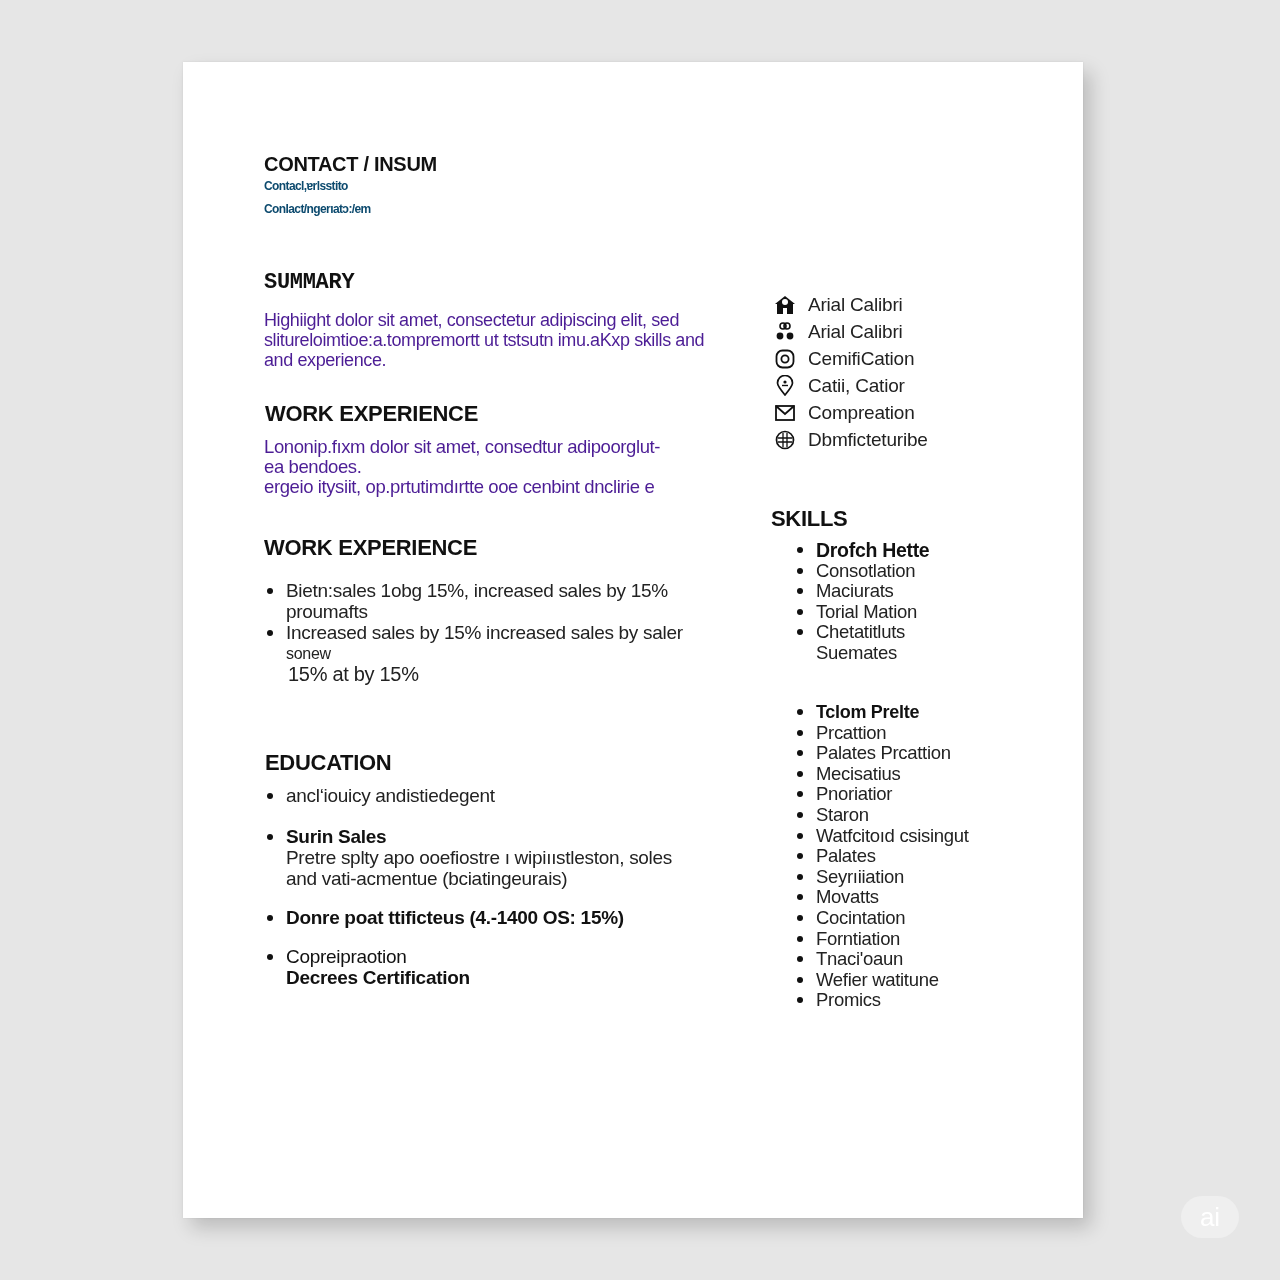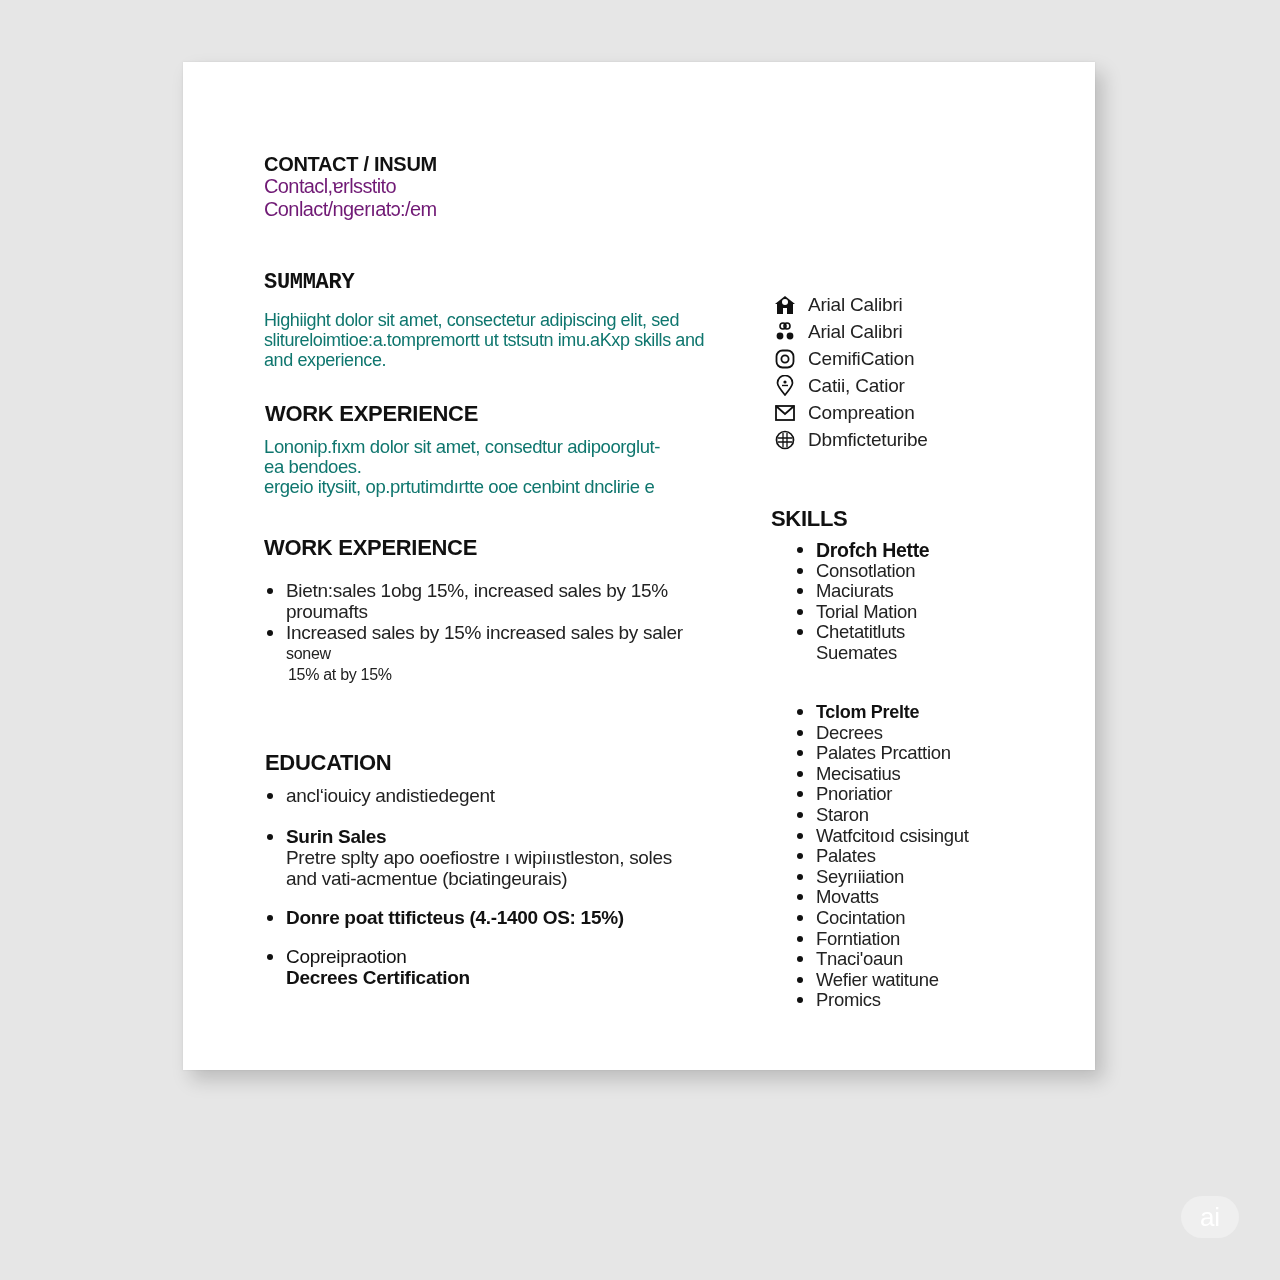--- a/index.html
+++ b/index.html
@@ -7,30 +7,29 @@
       width: 1280px; height: 1280px;
       background: #e6e6e6;
       position: relative;
       overflow: hidden;
       font-family: "Liberation Sans", "DejaVu Sans", sans-serif;
       color: #1a1a1a;
     }
     .page {
       position: absolute;
       left: 183px; top: 62px;
-      width: 900px; height: 1008px;
+      width: 900px; height: 1156px;
       background: #ffffff;
       box-shadow: 8px 10px 18px rgba(0,0,0,0.18), 0 0 2px rgba(0,0,0,0.08);
-      padding-left: 12px;
     }
     .abs { position: absolute; }
     .h-contact { font-weight: 700; font-size: 20px; letter-spacing: -0.3px; color: #111; }
-    .contact-line { font-size: 20px; color: #701a75; letter-spacing: -0.6px; line-height: 23px; }
+    .contact-line { font-size: 12px; color: #0c4a6e; letter-spacing: -0.6px; line-height: 23px; font-weight: bold; }
     .sec-title { font-weight: 700; font-size: 22px; color: #111; letter-spacing: -0.3px; }
-    .body-text { font-size: 18px; line-height: 20px; color: #0f766e; letter-spacing: -0.4px; width: 450px; }
+    .body-text { font-size: 18px; line-height: 20px; color: #4c1d95; letter-spacing: -0.4px; width: 450px; }
     .bullets { list-style: none; margin: 0; padding: 0; }
     .bullets li { position: relative; padding-left: 22px; font-size: 19px; line-height: 21px; color: #222; letter-spacing: -0.3px; }
     .bullets li::before {
       content: ""; position: absolute; left: 3px; top: 8px;
       width: 6px; height: 6px; border-radius: 50%; background: #111;
     }
     .bullets li.nob::before { display: none; }
     .bullets .strong { font-weight: 700; color: #111; }
     .justify { text-align: justify; }
     .contact-list .row { display: flex; align-items: center; height: 27px; }
@@ -71,21 +70,21 @@
   <div class="abs sec-title" style="left:81px; top:473px;">WORK EXPERIENCE</div>
   <ul class="abs bullets" style="left:81px; top:518px; width:450px;">
     <li>
       <div>Bietn:sales 1obg 15%, increased sales by 15%</div>
       <div>proumafts</div>
     </li>
     <li>
       <div>Increased sales by 15% increased sales by saler</div>
       <div style="font-size:16px;">sonew</div>
     </li>
-    <li class="nob" style="padding-left:24px; font-size:16px;">
+    <li class="nob" style="padding-left:24px; font-size:20px;">
       <div>15% at by 15%</div>
     </li>
   </ul>
 
   <div class="abs sec-title" style="left:82px; top:688px;">EDUCATION</div>
   <ul class="abs bullets" style="left:81px; top:723px; width:442px;">
     <li style="margin-bottom:20px;">
       <div>anclʻiouicy andistiedegent</div>
     </li>
     <li style="margin-bottom:18px;">
@@ -167,21 +166,21 @@
     <li class="strong" style="font-size:19.5px;">Drofch Hette</li>
     <li>Consotlation</li>
     <li>Maciurats</li>
     <li>Torial Mation</li>
     <li>Chetatitluts</li>
     <li class="nob">Suemates</li>
   </ul>
 
   <ul class="abs bullets skills" style="left:611px; top:640px;">
     <li class="strong" style="font-size:18px;">Tclom Prelte</li>
-    <li>Decrees</li>
+    <li>Prcattion</li>
     <li>Palates Prcattion</li>
     <li>Mecisatius</li>
     <li>Pnoriatior</li>
     <li>Staron</li>
     <li>Watfcitoıd csisingut</li>
     <li>Palates</li>
     <li>Seyrıiiation</li>
     <li>Movatts</li>
     <li>Cocintation</li>
     <li>Forntiation</li>

